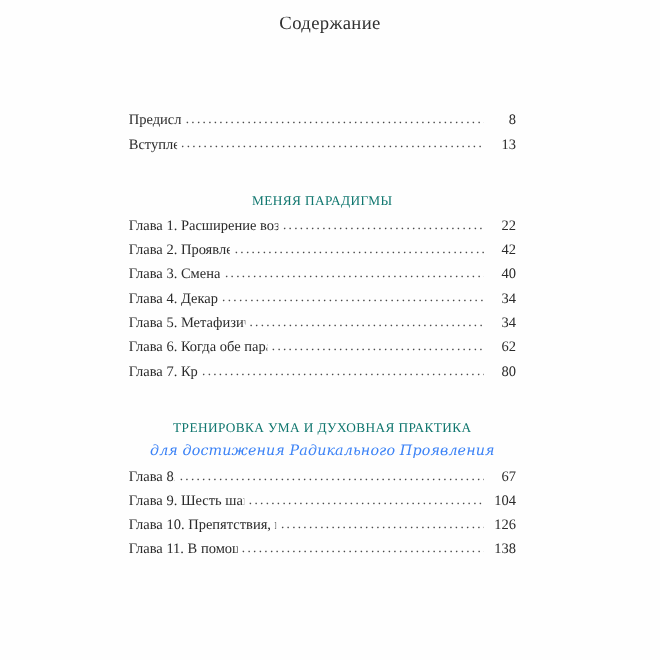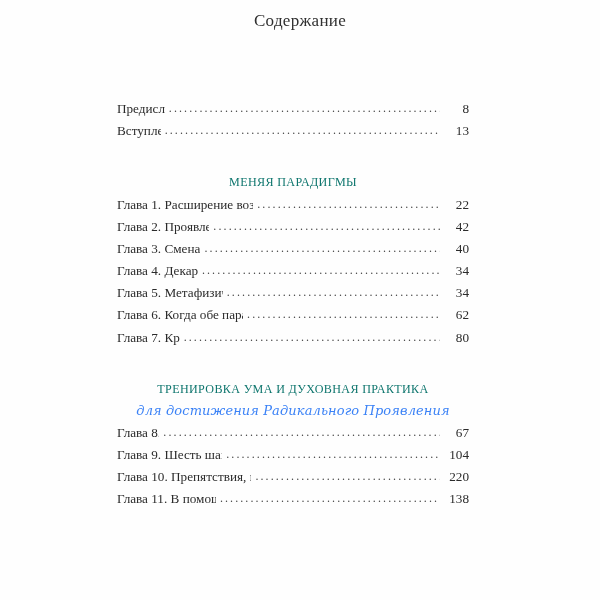--- a/index.html
+++ b/index.html
@@ -184,21 +184,21 @@
         <span class="entry-page">67</span>
       </div>
       <div class="entry">
         <span class="entry-title">Глава 9. Шесть шагов к Проявлению</span>
         <span class="leader"></span>
         <span class="entry-page">104</span>
       </div>
       <div class="entry">
         <span class="entry-title">Глава 10. Препятствия, которые мы сами себе создаем</span>
         <span class="leader"></span>
-        <span class="entry-page">220</span>
+        <span class="entry-page">126</span>
       </div>
       <div class="entry">
         <span class="entry-title">Глава 11. В помощь начинающим</span>
         <span class="leader"></span>
         <span class="entry-page">138</span>
       </div>
 
     </div>
 
   </div>

